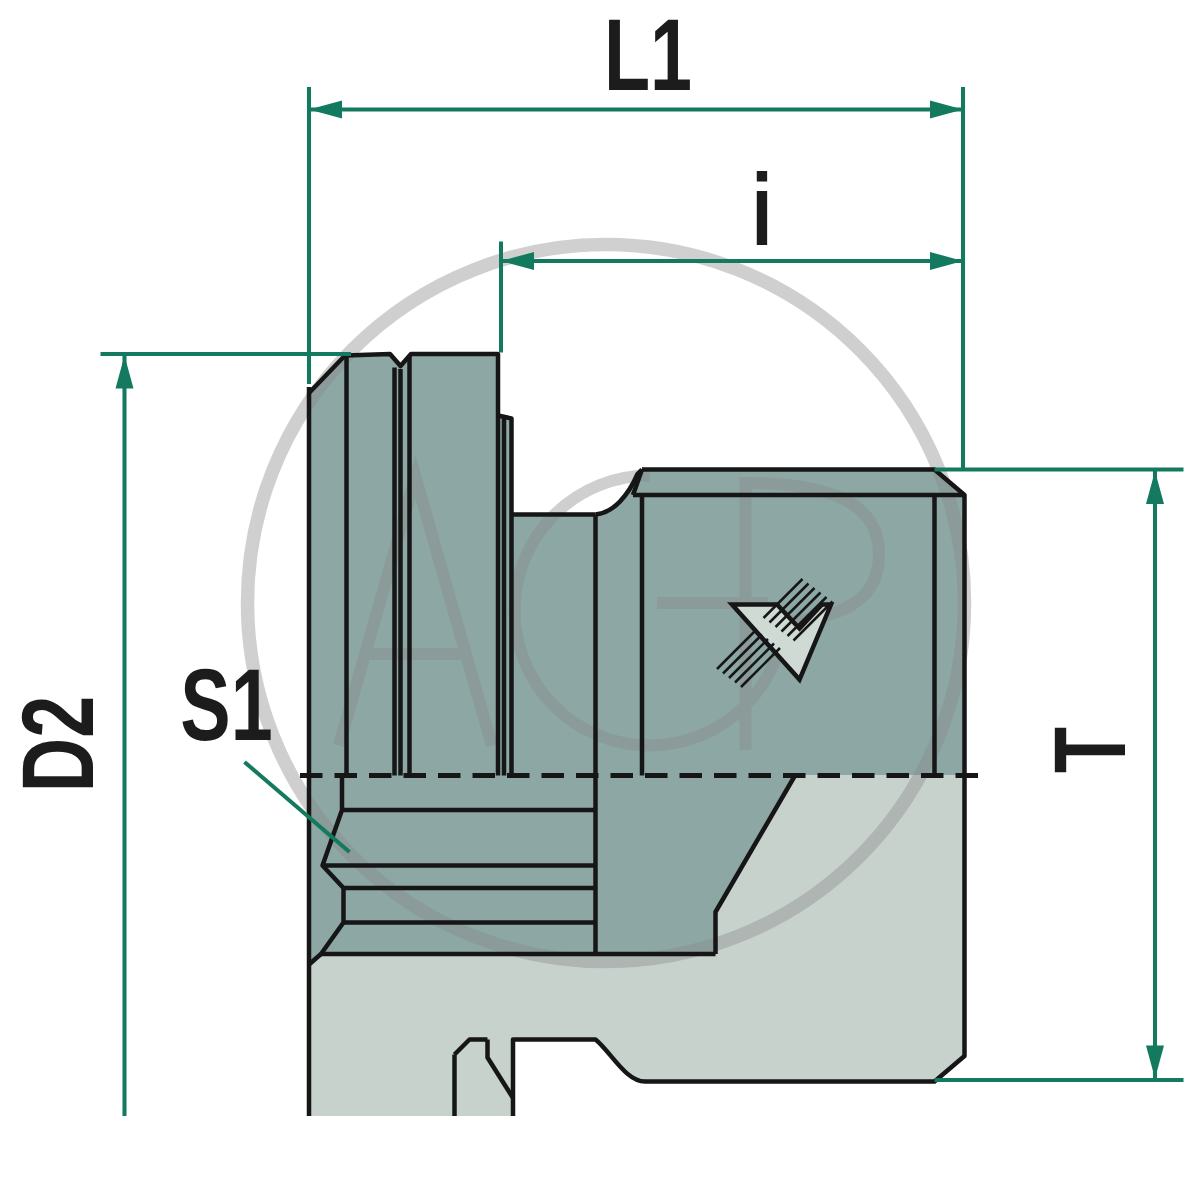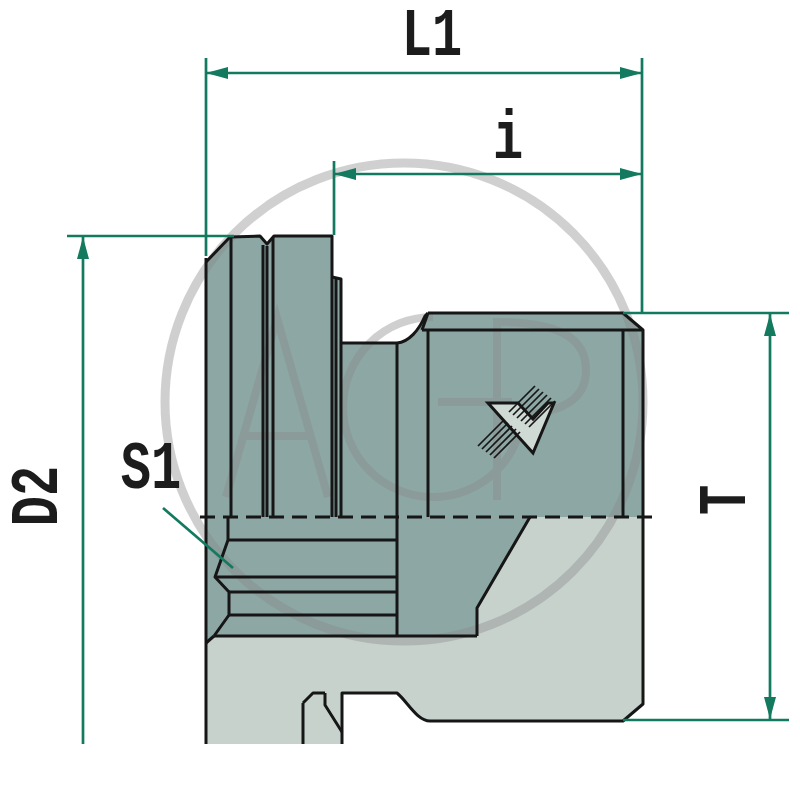--- a/index.html
+++ b/index.html
@@ -8,21 +8,21 @@
     --c-dark:#8ca7a4;
     --c-light:#c7d2cd;
     --c-logo:#cfdad5;
     --c-wm:#8a8a8a;
     --c-bg:#ffffff;
     --c-text:#1c1c1c;
   }
   html,body{margin:0;padding:0;background:#fff;}
   .stage{
     position:relative;width:800px;height:744px;background:var(--c-bg);
-    overflow:hidden;font-family:Liberation Mono, monospace;
+    overflow:hidden;font-family:Liberation Sans, sans-serif;
   }
   .stage svg{position:absolute;left:0;top:0;}
   .dim-label{
     position:absolute;color:var(--c-text);
     font-size:68px;font-weight:700;line-height:1;white-space:nowrap;
     transform:translate(-50%,-50%) scaleX(0.74);
   }
   .dim-label.rot{transform:translate(-50%,-50%) rotate(-90deg) scaleX(0.74);}
   .sr-only{
     position:absolute;width:1px;height:1px;overflow:hidden;

